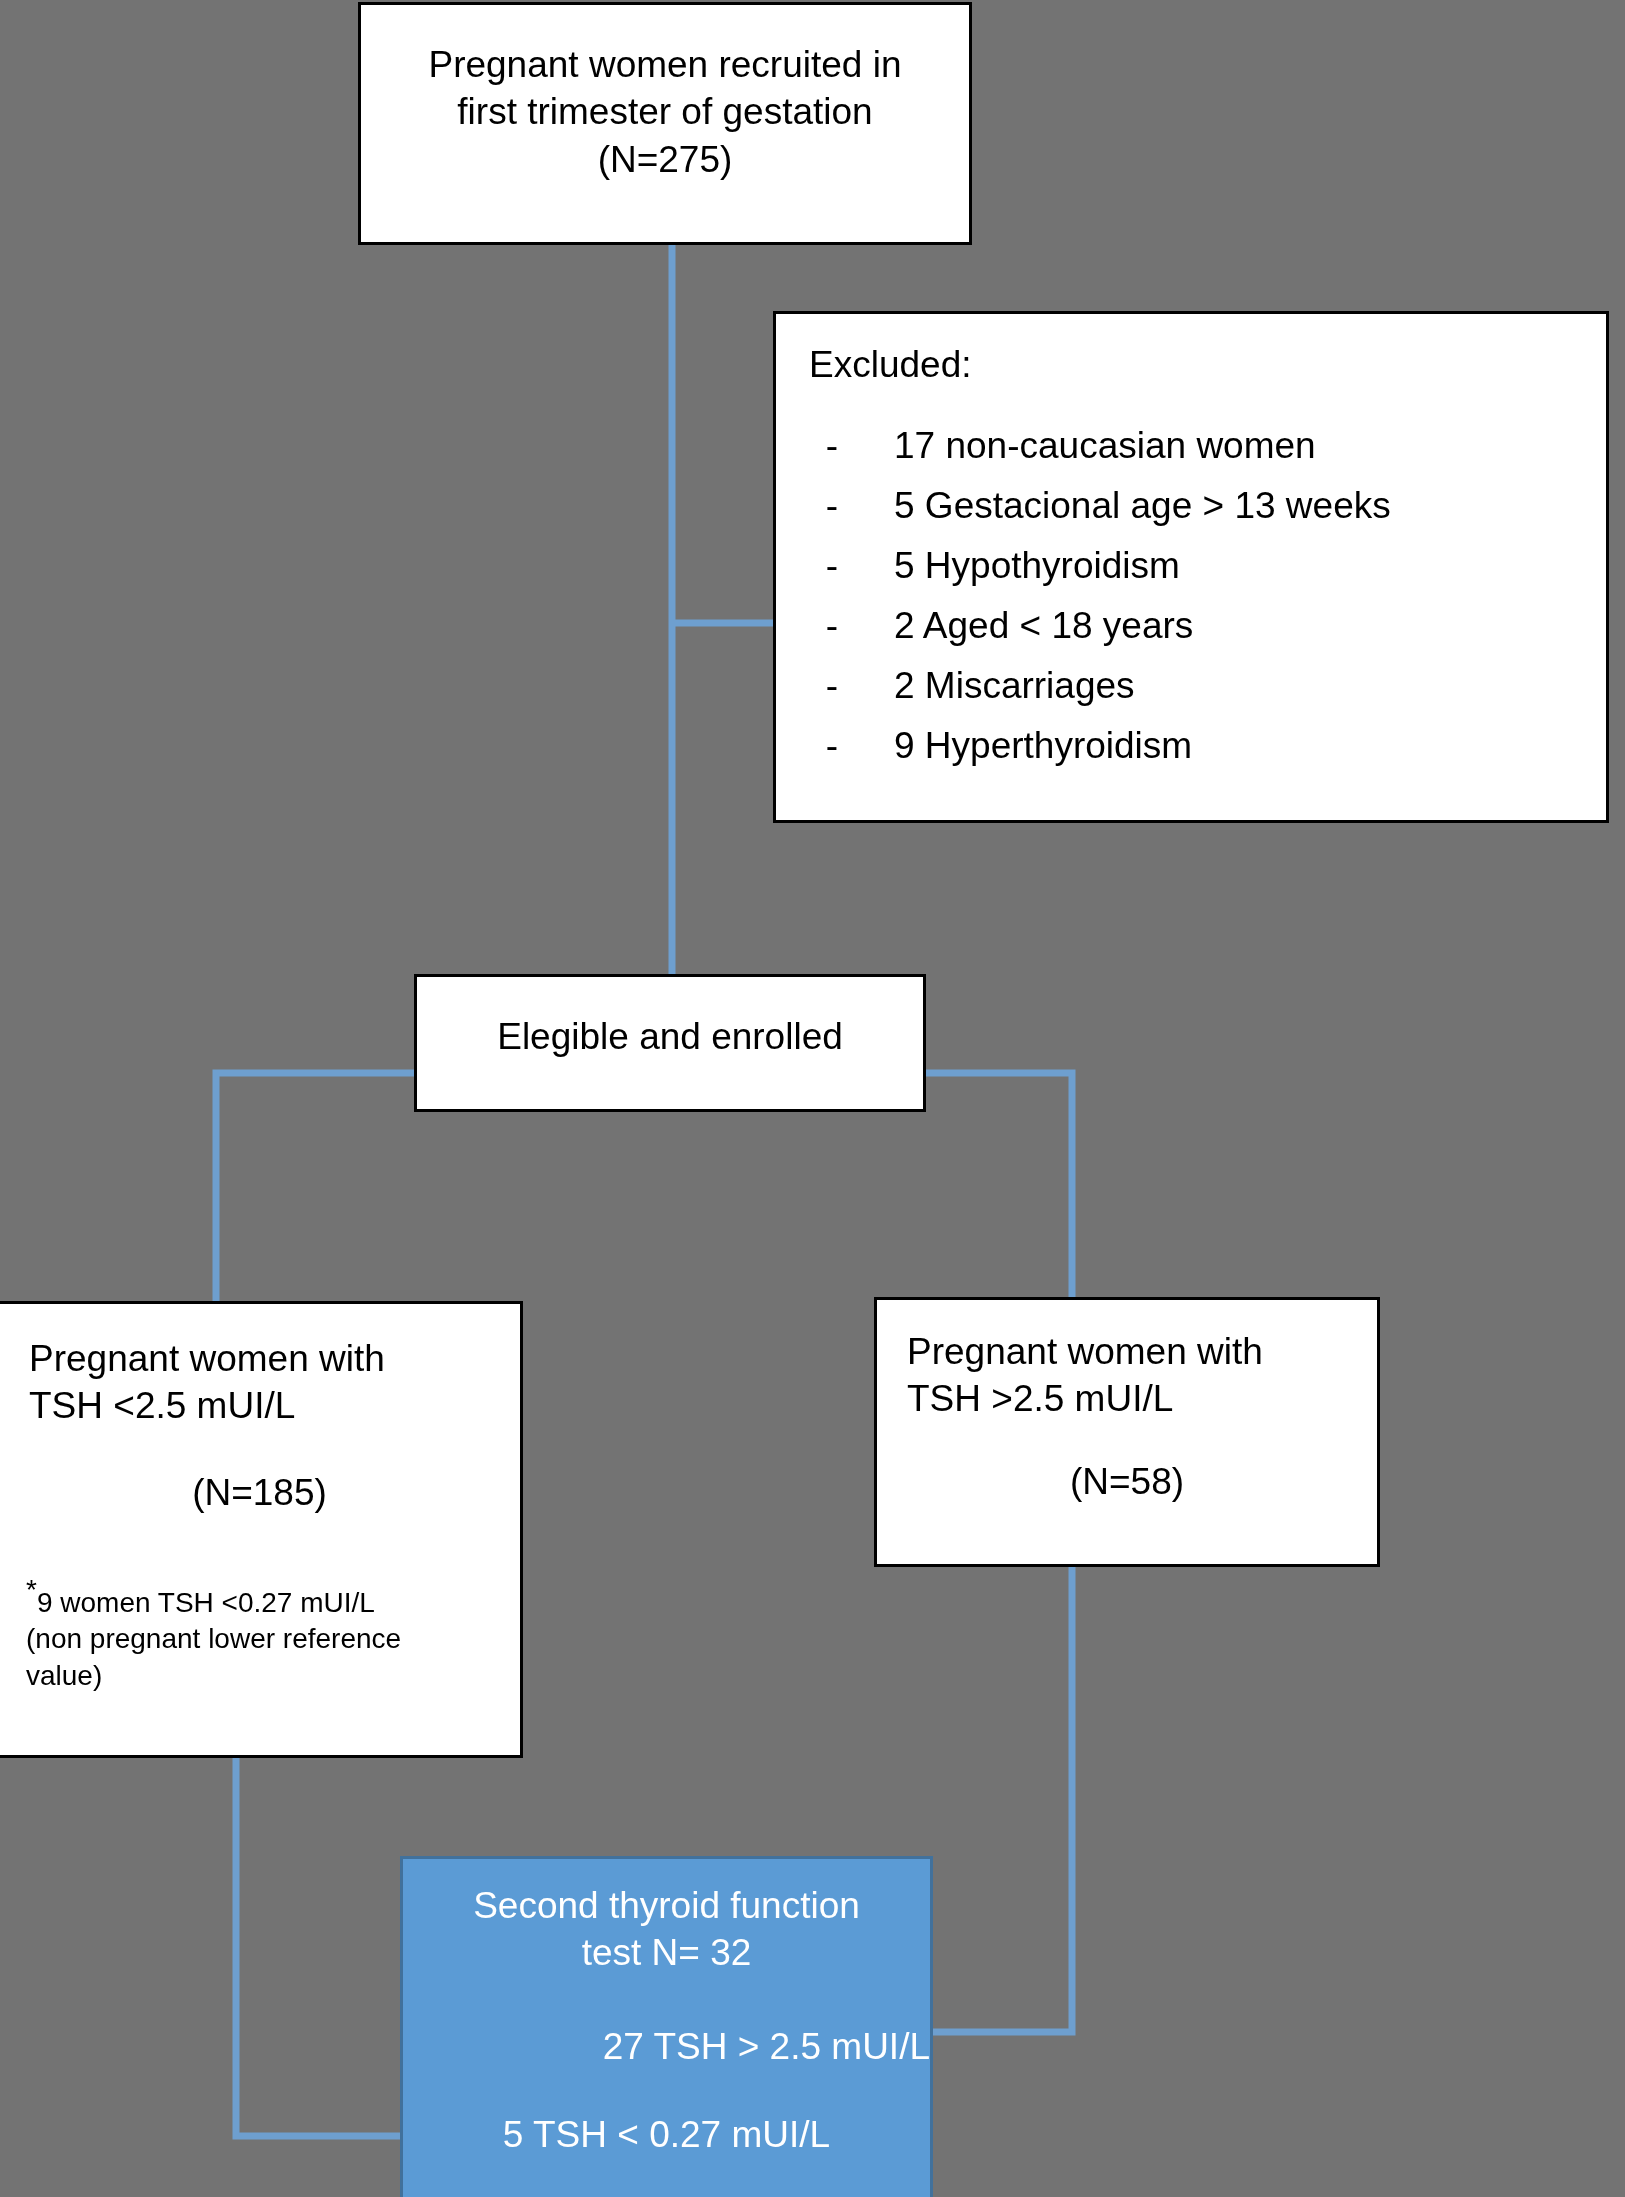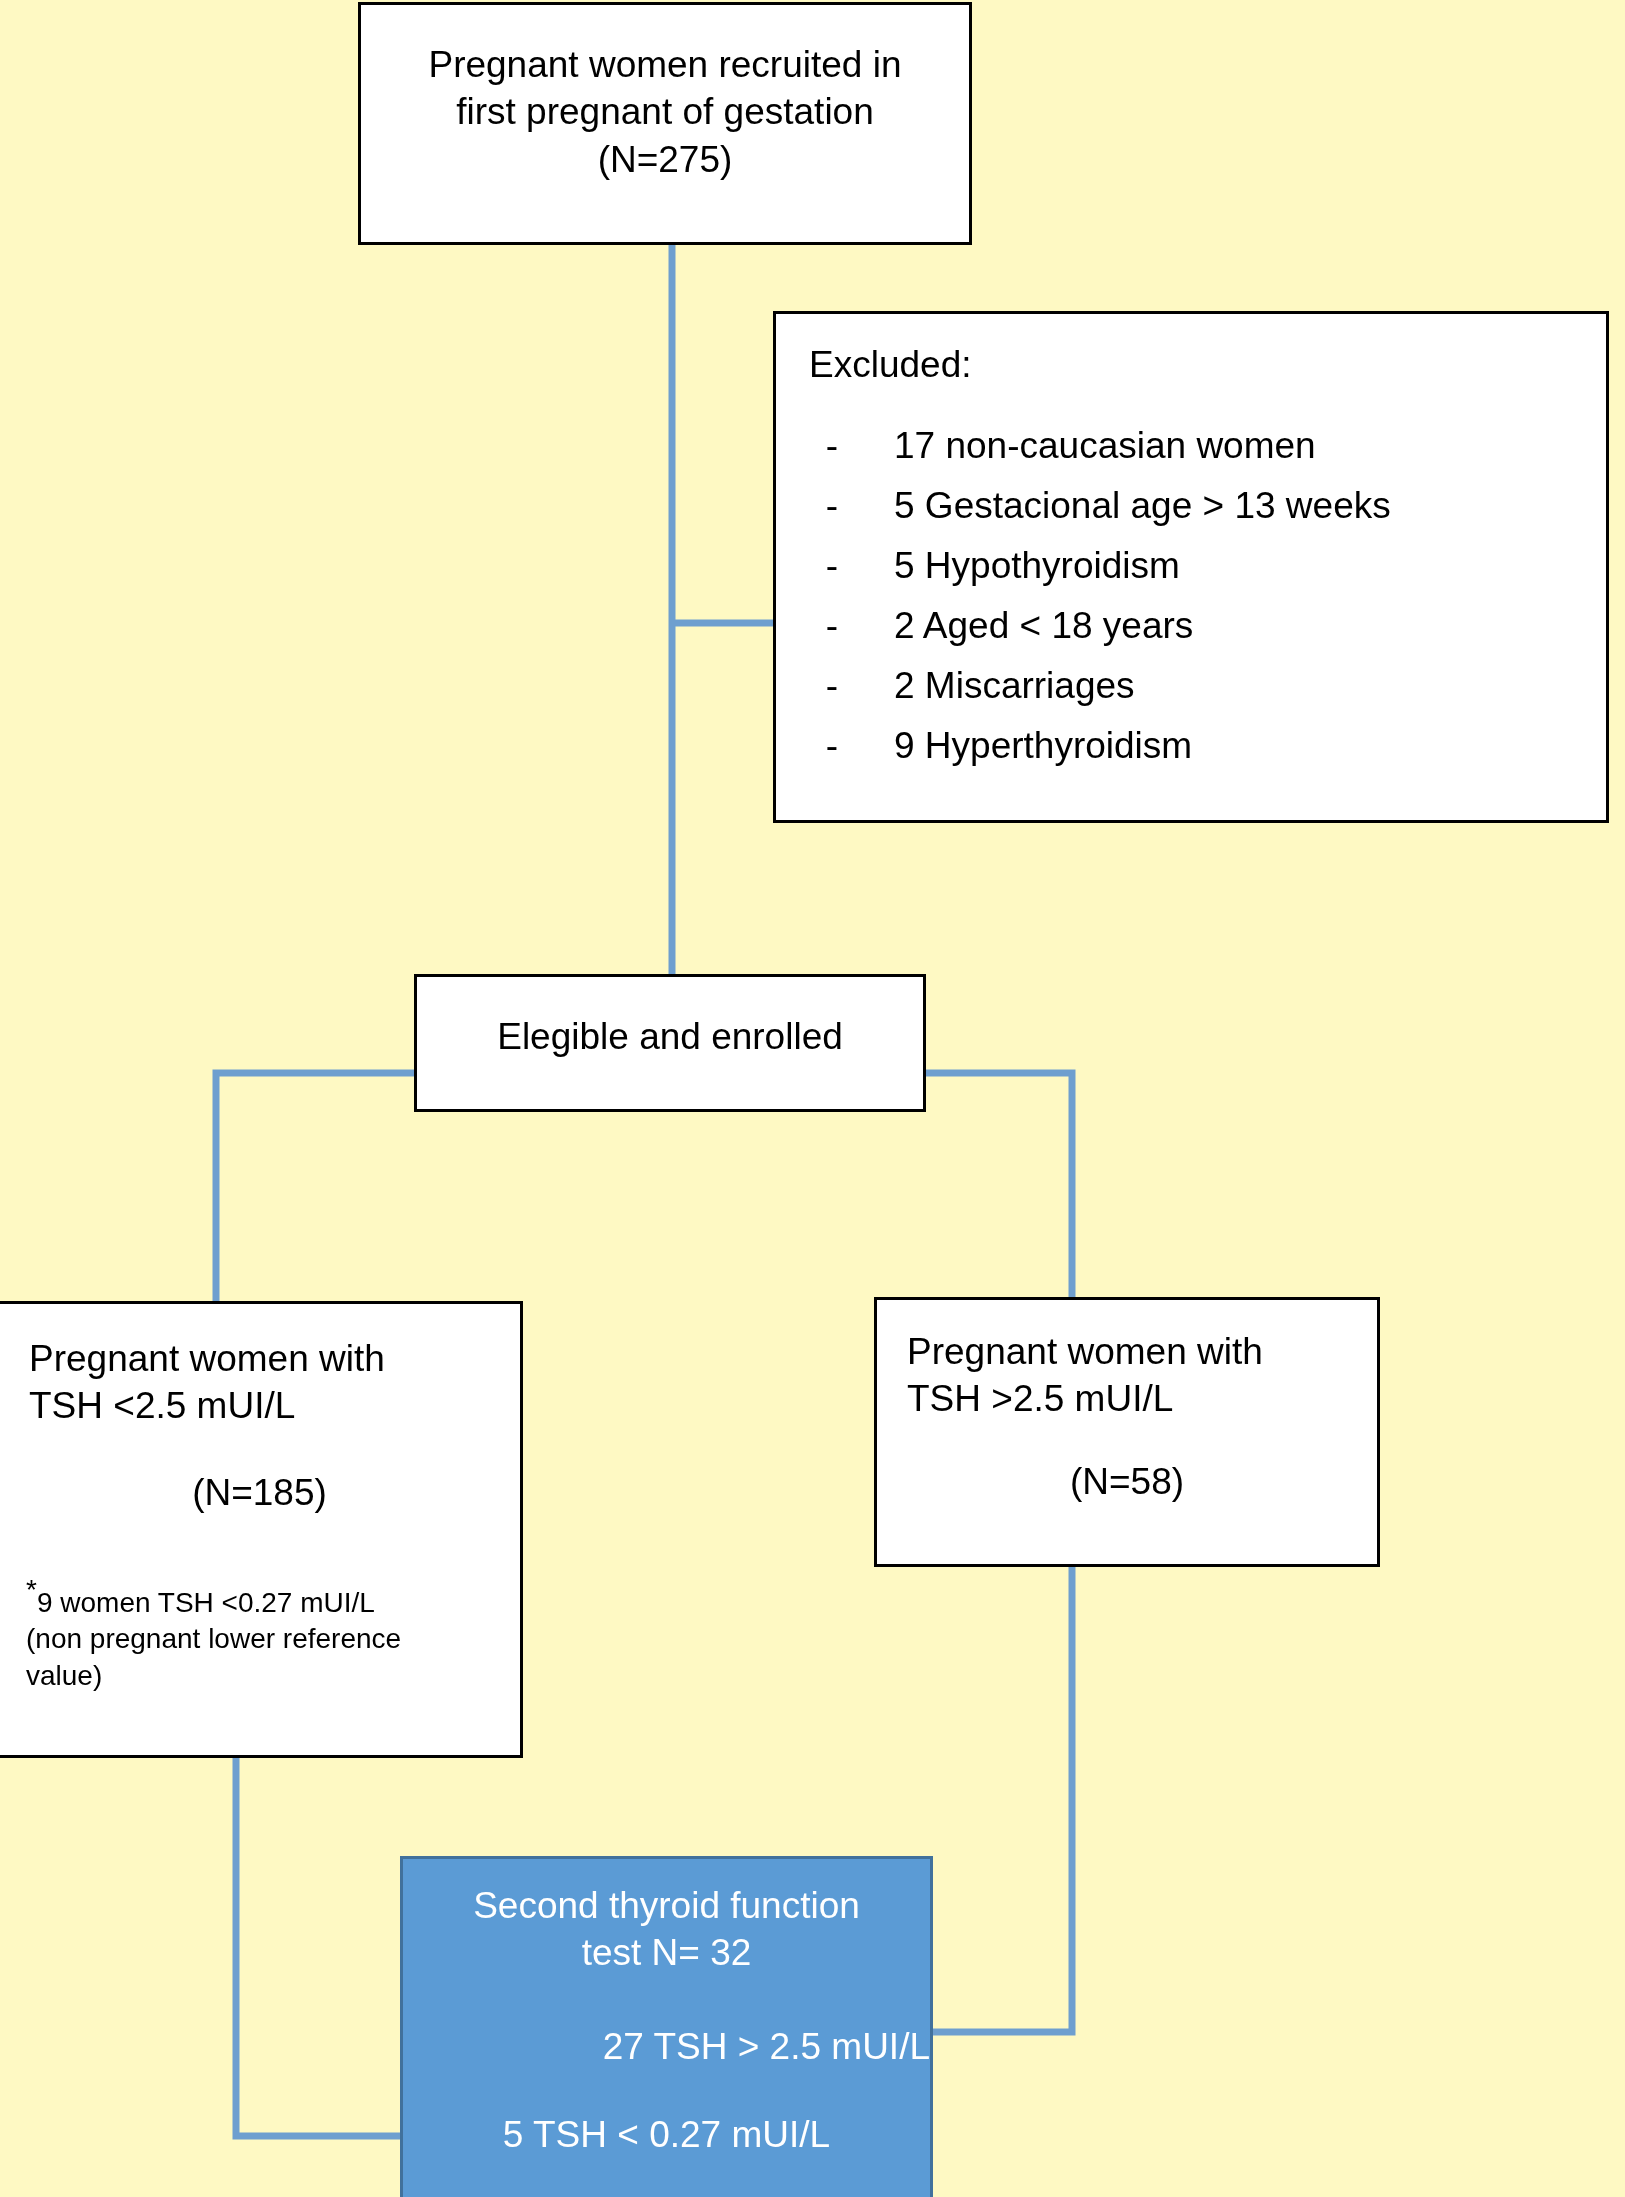--- a/index.html
+++ b/index.html
@@ -8,21 +8,21 @@
     padding: 0;
     background: #ffffff;
   }
   body {
     font-family: "Liberation Sans", sans-serif;
   }
   #canvas {
     position: relative;
     width: 1625px;
     height: 2197px;
-    background: #fef9c3;
+    background: #737373;
     overflow: hidden;
   }
   #connectors {
     position: absolute;
     left: 0;
     top: 0;
     width: 1625px;
     height: 2197px;
     pointer-events: none;
   }
@@ -201,21 +201,21 @@
       <path d="M 236 1758 L 236 2136 L 400 2136"></path>
 
       <path d="M 1072 1567 L 1072 2032 L 933 2032"></path>
     </g>
   </svg>
 
   <div class="node" id="node-recruited">
     <div class="inner">
       <div class="txt">
         <div>Pregnant women recruited in</div>
-        <div>first pregnant of gestation</div>
+        <div>first trimester of gestation</div>
         <div>(N=275)</div>
       </div>
     </div>
   </div>
 
   <div class="node" id="node-excluded">
     <div class="inner">
       <div class="head">Excluded:</div>
       <ul class="exlist">
         <li>

